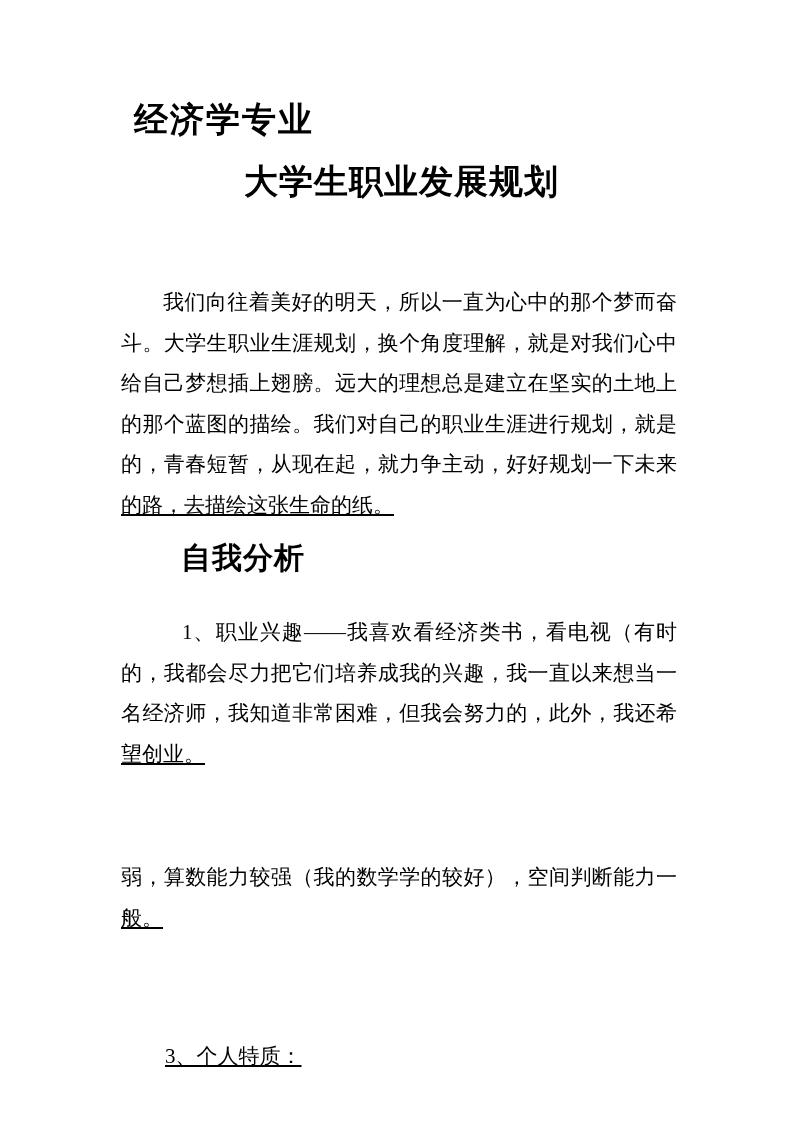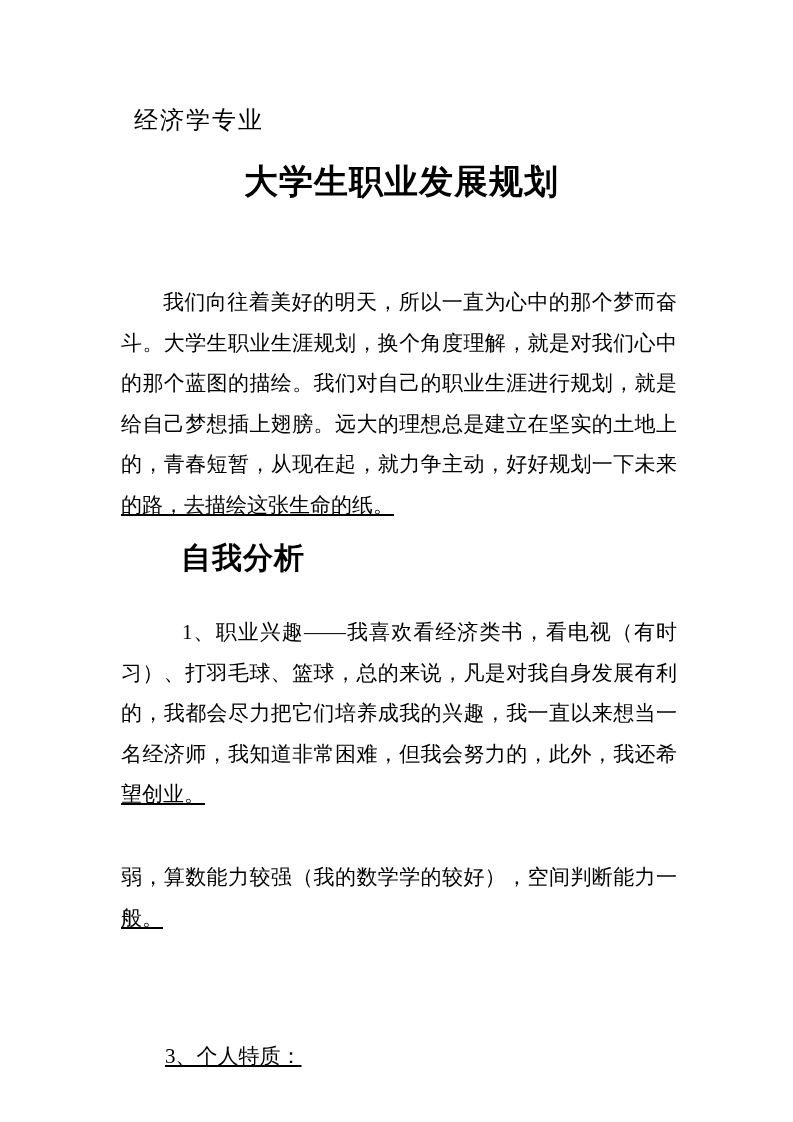--- a/index.html
+++ b/index.html
@@ -13,22 +13,22 @@
     height: 1122px;
     background: #ffffff;
     color: #000000;
     font-family: "Liberation Serif", serif;
     overflow: hidden;
   }
   .doc-title1 {
     position: absolute;
     left: 134px;
     top: 100px;
-    font-size: 24px;
-    font-weight: 400;
+    font-size: 34px;
+    font-weight: 700;
     letter-spacing: 2px;
     line-height: 40px;
     white-space: nowrap;
   }
   .doc-title2 {
     position: absolute;
     left: 244px;
     top: 160px;
     font-size: 34px;
     font-weight: 700;
@@ -79,31 +79,30 @@
 
 <div class="page">
 
   <div class="doc-title1">经济学专业</div>
 
   <div class="doc-title2">大学生职业发展规划</div>
 
   <div class="para" id="para-intro">
       <div class="line first">我们向往着美好的明天，所以一直为心中的那个梦而奋</div>
       <div class="line">斗。大学生职业生涯规划，换个角度理解，就是对我们心中</div>
+      <div class="line">给自己梦想插上翅膀。远大的理想总是建立在坚实的土地上</div>
       <div class="line">的那个蓝图的描绘。我们对自己的职业生涯进行规划，就是</div>
-      <div class="line">给自己梦想插上翅膀。远大的理想总是建立在坚实的土地上</div>
       <div class="line">的，青春短暂，从现在起，就力争主动，好好规划一下未来</div>
       <div class="line end">的路，去描绘这张生命的纸。</div>
     </div>
 
   <div class="section-heading">自我分析</div>
 
   <div class="para" id="item1">
       <div class="line first">1、职业兴趣——我喜欢看经济类书，看电视（有时</div>
-      <div class="line">习）、打羽毛球、篮球，总的来说，凡是对我自身发展有利</div>
       <div class="line">的，我都会尽力把它们培养成我的兴趣，我一直以来想当一</div>
       <div class="line">名经济师，我知道非常困难，但我会努力的，此外，我还希</div>
       <div class="line end">望创业。</div>
     </div>
 
   <div class="para" id="item2">
       <div class="line">弱，算数能力较强（我的数学学的较好），空间判断能力一</div>
       <div class="line end">般。</div>
     </div>
 

